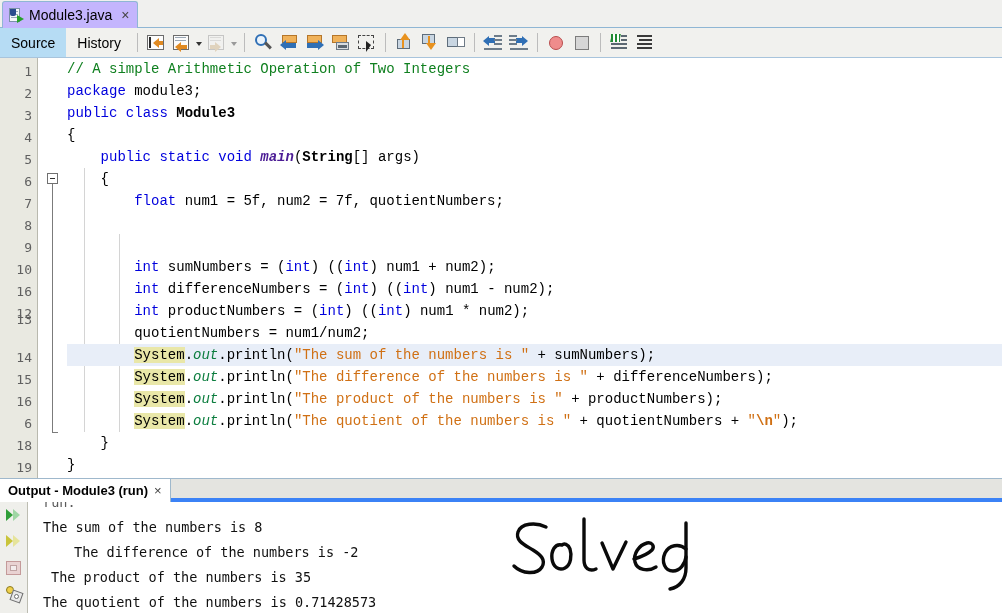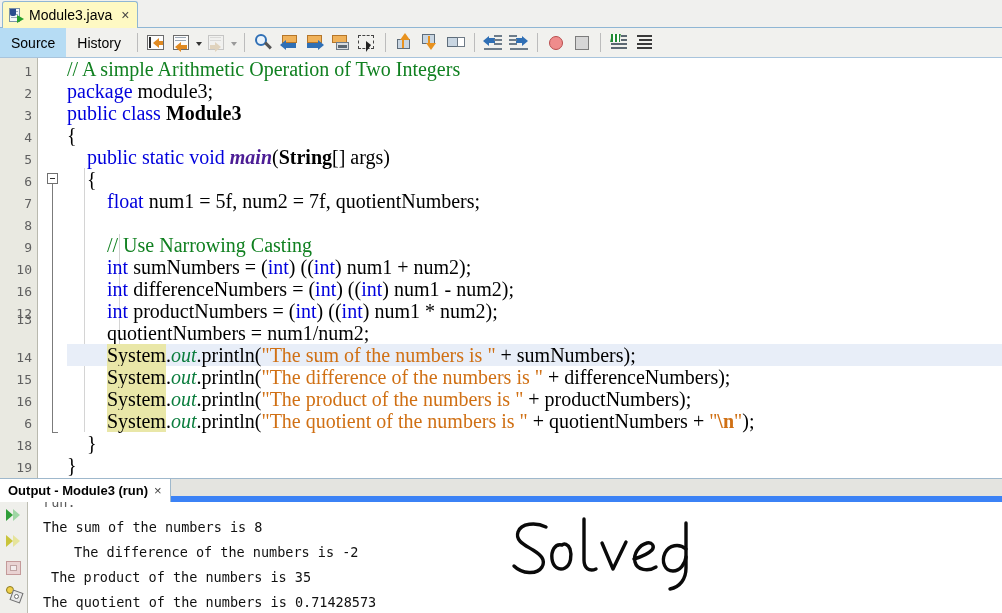--- a/index.html
+++ b/index.html
@@ -10,21 +10,21 @@
     font-size:13px;
     -webkit-font-smoothing:antialiased;
   }
   .app{position:relative;width:1002px;height:613px;overflow:hidden;background:#f0f0f0;}
 
   
   .tabstrip{position:absolute;left:0;top:0;width:1002px;height:28px;
     background:#f0f0ee;border-bottom:1px solid #8fb6d4;box-sizing:border-box;}
   .ftab{position:absolute;left:2px;top:1px;height:27px;box-sizing:border-box;
     display:flex;align-items:center;gap:5px;padding:0 8px 0 6px;
-    background:#fef9c3;border:1px solid #8fb6d4;border-bottom:none;
+    background:#c4b5fd;border:1px solid #8fb6d4;border-bottom:none;
     border-radius:3px 3px 0 0;}
   .ftab .lbl{font-size:14px;color:#000;}
   .ftab .closex{font-size:14px;color:#444;margin-left:4px;cursor:pointer;line-height:1;}
   .javaicon{position:relative;width:15px;height:15px;flex:none;}
   .javaicon .pg{position:absolute;left:0;top:0;width:11px;height:14px;
     background:#f4f7fb;border:1px solid #7a92a8;box-sizing:border-box;}
   .javaicon .pg:after{content:"";position:absolute;left:1px;top:2px;width:7px;height:1px;
     box-shadow:0 0 0 0 #7a92a8,0 3px 0 #9ab,0 6px 0 #9ab;background:#9ab;}
   .javaicon .cup{position:absolute;left:1px;top:1px;width:6px;height:7px;background:#2a4c8f;border-radius:0 0 2px 2px;}
   .javaicon .arw{position:absolute;right:0;bottom:0;width:0;height:0;
@@ -59,37 +59,37 @@
   .gutter .ln{position:absolute;right:5px;width:30px;text-align:right;
     font-family:"DejaVu Sans Mono", monospace;font-size:13px;color:#606060;height:22px;line-height:22px;}
   .foldcol{position:absolute;left:39px;top:0;width:28px;height:420px;background:#fff;}
   .foldbox{position:absolute;left:8px;width:11px;height:11px;border:1px solid #707070;
     background:#fff;box-sizing:border-box;cursor:pointer;}
   .foldbox:after{content:"";position:absolute;left:2px;top:4px;width:5px;height:1px;background:#303030;}
   .foldline{position:absolute;left:13px;width:1px;background:#7b7b7b;}
   .foldfoot{position:absolute;left:13px;width:6px;height:1px;background:#7b7b7b;}
   .codearea{position:absolute;left:67px;top:0;right:0;height:420px;}
   .crow{position:absolute;left:0;right:0;height:22px;line-height:22px;white-space:pre;
-    font-family:Liberation Serif, serif;font-size:20px;color:#000;}
+    font-family:Liberation Mono, monospace;font-size:14px;color:#000;}
   .crow.caret-row{background:#e8eef8;}
   .caret-band{position:absolute;left:0;right:0;height:22px;background:#e8eef8;}
   .indentguide{position:absolute;width:1px;background:#d4d4d4;}
   .kw{color:#0000dd;}
   .cm{color:#108020;}
   .st{color:#d07014;}
   .esc{color:#d07014;font-weight:bold;}
   .cls{color:#000;font-weight:bold;}
   .mth{color:#4c1d95;font-weight:bold;font-style:italic;}
   .fld{color:#0b7d3e;font-style:italic;}
   .occ{background:#e9e7a8;}
 
   
   .outwrap{position:absolute;left:0;top:478px;width:1002px;height:135px;background:#f0f0ee;}
   .outtabstrip{position:absolute;left:0;top:0;width:1002px;height:24px;background:#e4e4e0;
-    border-top:1px solid #9fb8cc;border-bottom:6px solid #3b82f6;box-sizing:border-box;}
+    border-top:1px solid #9fb8cc;border-bottom:4px solid #3b82f6;box-sizing:border-box;}
   .otab{position:absolute;left:0;top:0;height:23px;display:flex;align-items:center;gap:6px;
     padding:0 8px;background:#ffffff;border-right:1px solid #9fb8cc;box-sizing:border-box;}
   .otab .lbl{font-size:13px;font-weight:bold;color:#000;}
   .otab .closex{font-size:13px;color:#444;cursor:pointer;line-height:1;}
   .outbody{position:absolute;left:0;top:24px;width:1002px;height:111px;background:#ffffff;}
   .outgutter{position:absolute;left:0;top:0;width:28px;height:111px;background:#efefeb;
     border-right:1px solid #bdbdb2;box-sizing:border-box;}
   .ogbtn{position:absolute;left:4px;width:20px;height:20px;cursor:pointer;}
   .outtext{position:absolute;left:29px;top:0;right:0;height:126px;overflow:hidden;}
   .orow{position:absolute;left:14px;white-space:pre;
@@ -258,21 +258,20 @@
     <div class="codearea" id="codearea">
       <div class="indentguide" style="left:17px;top:110px;height:264px;"></div>
       <div class="indentguide" style="left:52px;top:176px;height:198px;"></div>
     <div class="crow" style="top: 0px;"><span class="cm">// A simple Arithmetic Operation of Two Integers</span></div>
         <div class="crow" style="top: 22px;"><span class="kw">package</span> module3;</div>
         <div class="crow" style="top: 44px;"><span class="kw">public</span> <span class="kw">class</span> <span class="cls">Module3</span></div>
         <div class="crow" style="top: 66px;">{</div>
         <div class="crow" style="top: 88px;">    <span class="kw">public</span> <span class="kw">static</span> <span class="kw">void</span> <span class="mth">main</span>(<span class="cls">String</span>[] args)</div>
         <div class="crow" style="top: 110px;">    {</div>
         <div class="crow" style="top: 132px;">        <span class="kw">float</span> num1 = 5f, num2 = 7f, quotientNumbers;</div>
-        <div class="crow" style="top: 176px;">        <span class="cm">// Use Narrowing Casting</span></div>
         <div class="crow" style="top: 198px;">        <span class="kw">int</span> sumNumbers = (<span class="kw">int</span>) ((<span class="kw">int</span>) num1 + num2);</div>
         <div class="crow" style="top: 220px;">        <span class="kw">int</span> differenceNumbers = (<span class="kw">int</span>) ((<span class="kw">int</span>) num1 - num2);</div>
         <div class="crow" style="top: 242px;">        <span class="kw">int</span> productNumbers = (<span class="kw">int</span>) ((<span class="kw">int</span>) num1 * num2);</div>
         <div class="crow" style="top: 264px;">        quotientNumbers = num1/num2;</div>
         <div class="crow caret-row" style="top: 286px;">        <span class="occ">System</span>.<span class="fld">out</span>.println(<span class="st">"The sum of the numbers is "</span> + sumNumbers);</div>
         <div class="crow" style="top: 308px;">        <span class="occ">System</span>.<span class="fld">out</span>.println(<span class="st">"The difference of the numbers is "</span> + differenceNumbers);</div>
         <div class="crow" style="top: 330px;">        <span class="occ">System</span>.<span class="fld">out</span>.println(<span class="st">"The product of the numbers is "</span> + productNumbers);</div>
         <div class="crow" style="top: 352px;">        <span class="occ">System</span>.<span class="fld">out</span>.println(<span class="st">"The quotient of the numbers is "</span> + quotientNumbers + <span class="st">"</span><span class="esc">\n</span><span class="st">"</span>);</div>
         <div class="crow" style="top: 374px;">    }</div>
         <div class="crow" style="top: 396px;">}</div>

